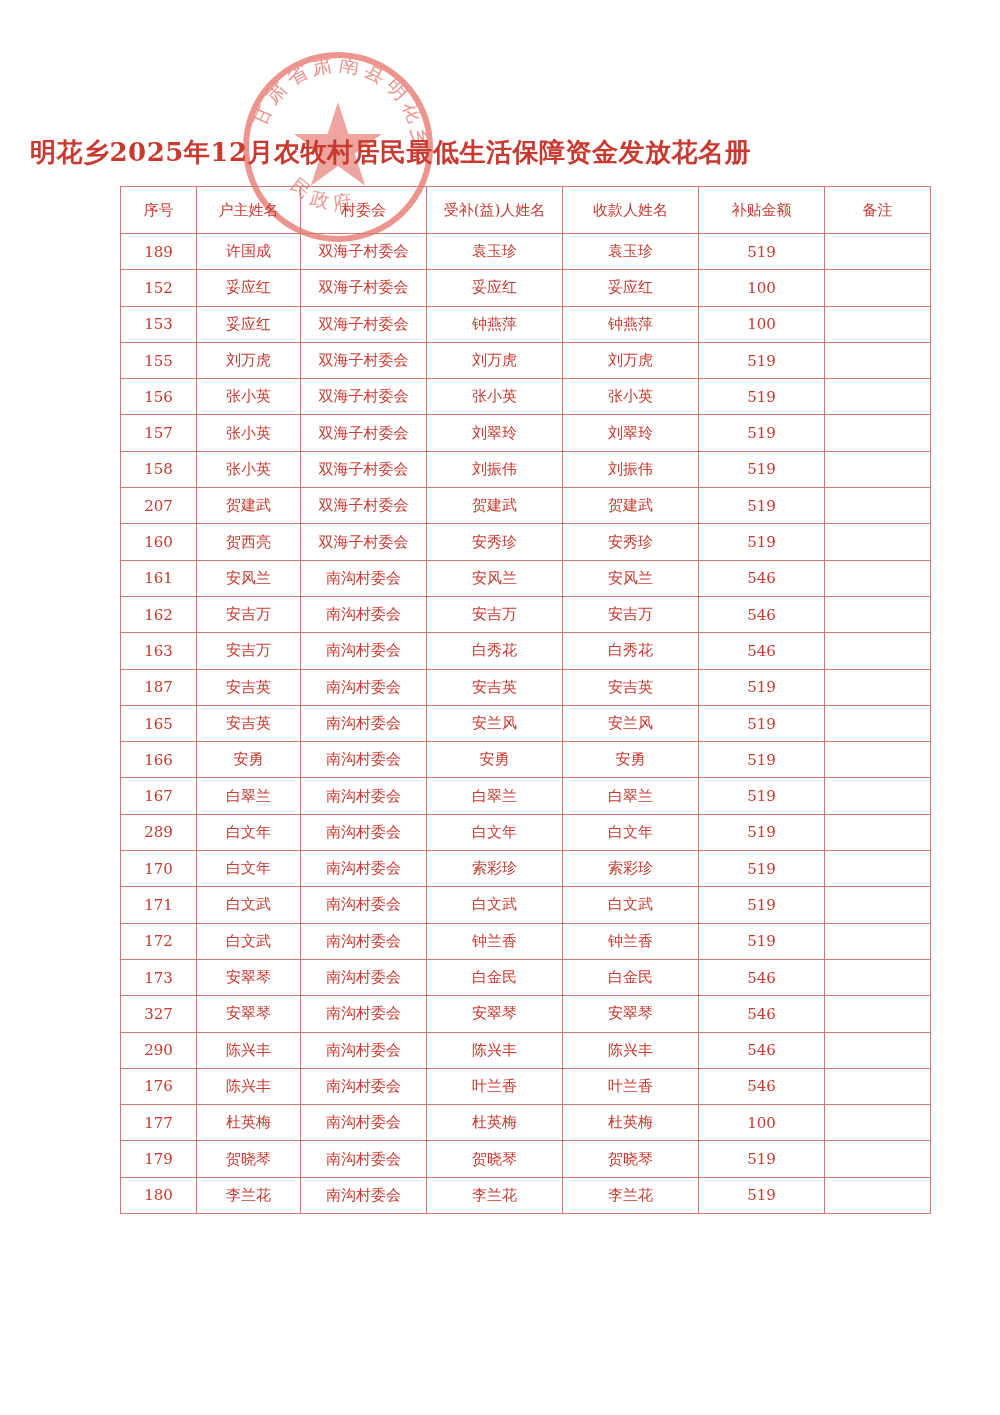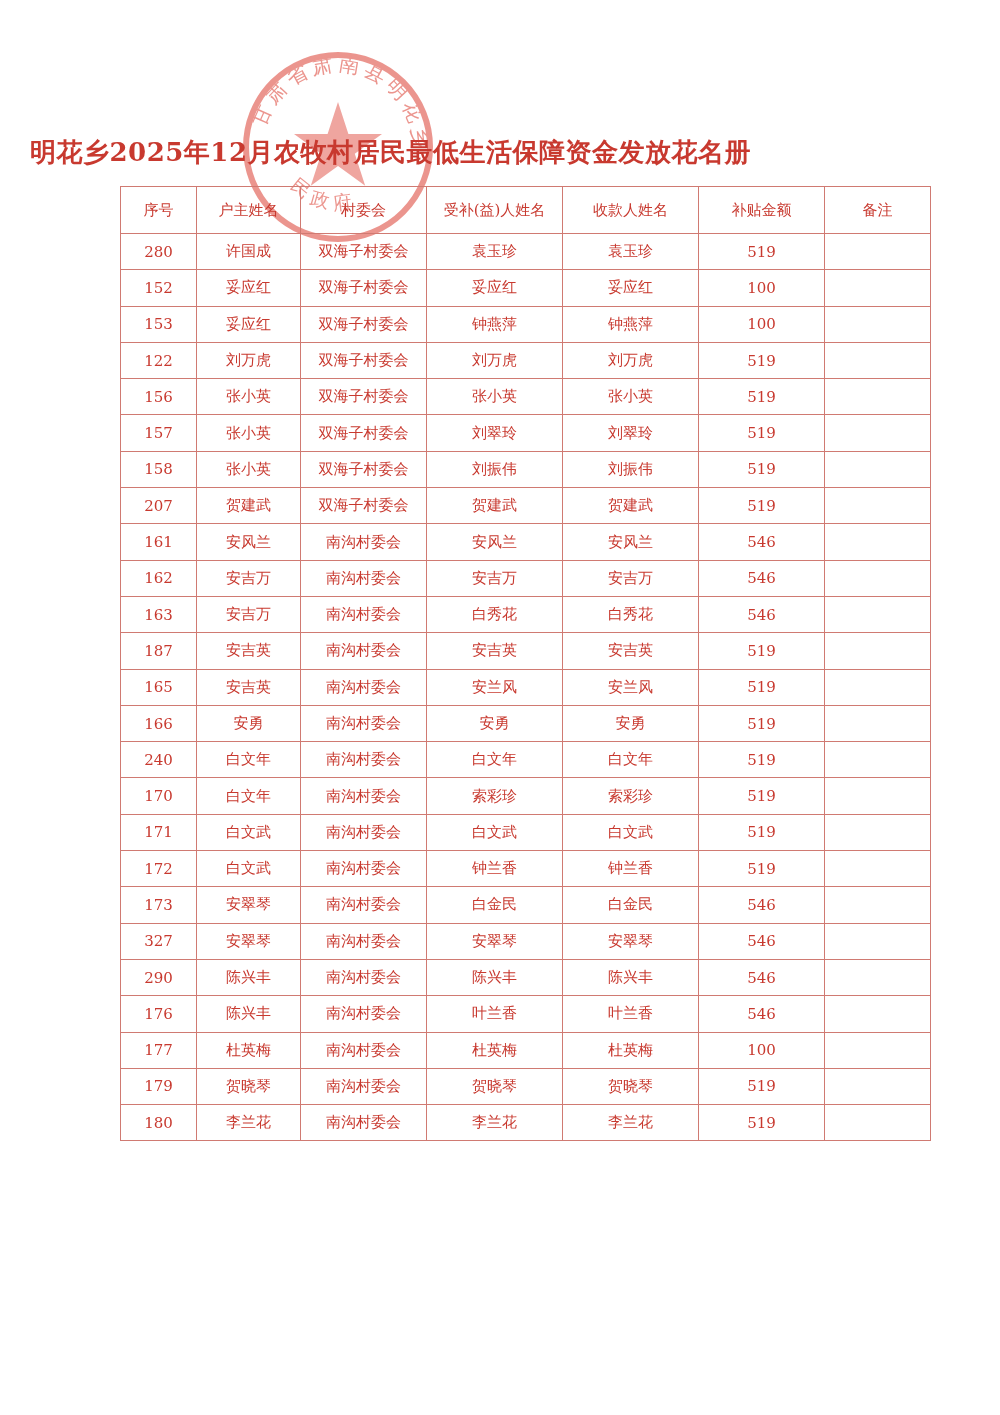--- a/index.html
+++ b/index.html
@@ -124,21 +124,21 @@
         <th>户主姓名</th>
         <th>村委会</th>
         <th>受补(益)人姓名</th>
         <th>收款人姓名</th>
         <th>补贴金额</th>
         <th>备注</th>
       </tr>
     </thead>
     <tbody id="roster-body">
         <tr>
-          <td class="num">280</td>
+          <td class="num">189</td>
           <td class="name">许国成</td>
           <td class="village">双海子村委会</td>
           <td class="beneficiary">袁玉珍</td>
           <td class="payee">袁玉珍</td>
           <td class="amount">519</td>
           <td class="remark"></td>
         </tr>
         <tr>
           <td class="num">152</td>
           <td class="name">妥应红</td>
@@ -151,21 +151,21 @@
         <tr>
           <td class="num">153</td>
           <td class="name">妥应红</td>
           <td class="village">双海子村委会</td>
           <td class="beneficiary">钟燕萍</td>
           <td class="payee">钟燕萍</td>
           <td class="amount">100</td>
           <td class="remark"></td>
         </tr>
         <tr>
-          <td class="num">122</td>
+          <td class="num">155</td>
           <td class="name">刘万虎</td>
           <td class="village">双海子村委会</td>
           <td class="beneficiary">刘万虎</td>
           <td class="payee">刘万虎</td>
           <td class="amount">519</td>
           <td class="remark"></td>
         </tr>
         <tr>
           <td class="num">156</td>
           <td class="name">张小英</td>
@@ -196,20 +196,29 @@
         <tr>
           <td class="num">207</td>
           <td class="name">贺建武</td>
           <td class="village">双海子村委会</td>
           <td class="beneficiary">贺建武</td>
           <td class="payee">贺建武</td>
           <td class="amount">519</td>
           <td class="remark"></td>
         </tr>
         <tr>
+          <td class="num">160</td>
+          <td class="name">贺西亮</td>
+          <td class="village">双海子村委会</td>
+          <td class="beneficiary">安秀珍</td>
+          <td class="payee">安秀珍</td>
+          <td class="amount">519</td>
+          <td class="remark"></td>
+        </tr>
+        <tr>
           <td class="num">161</td>
           <td class="name">安风兰</td>
           <td class="village">南沟村委会</td>
           <td class="beneficiary">安风兰</td>
           <td class="payee">安风兰</td>
           <td class="amount">546</td>
           <td class="remark"></td>
         </tr>
         <tr>
           <td class="num">162</td>
@@ -250,21 +259,30 @@
         <tr>
           <td class="num">166</td>
           <td class="name">安勇</td>
           <td class="village">南沟村委会</td>
           <td class="beneficiary">安勇</td>
           <td class="payee">安勇</td>
           <td class="amount">519</td>
           <td class="remark"></td>
         </tr>
         <tr>
-          <td class="num">240</td>
+          <td class="num">167</td>
+          <td class="name">白翠兰</td>
+          <td class="village">南沟村委会</td>
+          <td class="beneficiary">白翠兰</td>
+          <td class="payee">白翠兰</td>
+          <td class="amount">519</td>
+          <td class="remark"></td>
+        </tr>
+        <tr>
+          <td class="num">289</td>
           <td class="name">白文年</td>
           <td class="village">南沟村委会</td>
           <td class="beneficiary">白文年</td>
           <td class="payee">白文年</td>
           <td class="amount">519</td>
           <td class="remark"></td>
         </tr>
         <tr>
           <td class="num">170</td>
           <td class="name">白文年</td>

